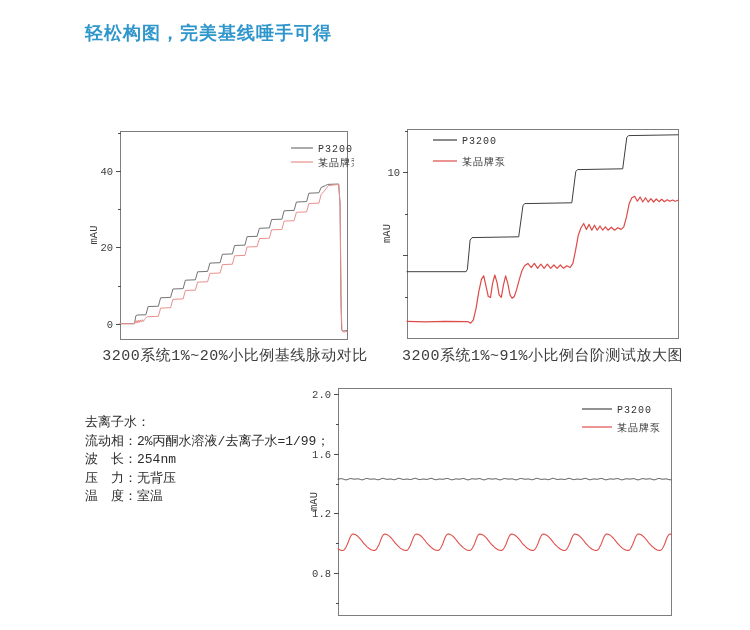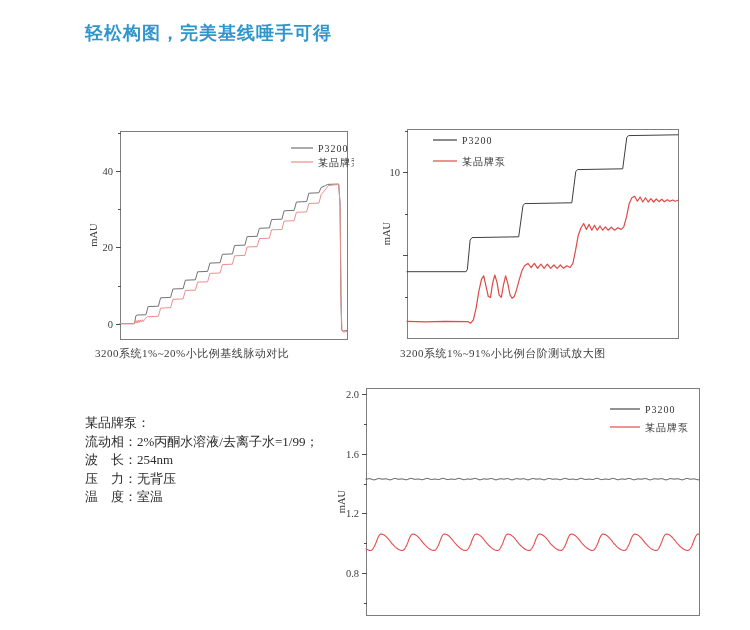--- a/index.html
+++ b/index.html
@@ -1,23 +1,23 @@
 <!DOCTYPE html>
 <html><head>
 <meta charset="utf-8">
 <style>
   html,body{margin:0;padding:0;background:#fff;}
   #page{position:relative;width:714px;height:630px;background:#ffffff;overflow:hidden;
-        font-family:Liberation Serif, serif;color:#262626;}
+        font-family:Liberation Mono, monospace;color:#262626;}
   .abs{position:absolute;}
   #heading{left:85px;top:9px;font-size:18px;font-weight:700;letter-spacing:1px;}
   #intro{left:85px;top:44px;width:628px;font-size:14px;line-height:22.5px;
          text-align:justify;text-indent:2em;color:#1f1f1f;letter-spacing:0.3px;}
   .chart{background:transparent;}
-  .caption{font-size:11px;color:#3c3c3c;text-align:left;letter-spacing:0.5px;}
+  .caption{font-size:15px;color:#3c3c3c;text-align:center;letter-spacing:0.5px;}
   #caption-left{left:95px;top:346px;width:280px;}
   #caption-right{left:400px;top:346px;width:285px;}
   #conditions{left:85px;top:414px;font-size:13px;line-height:18.5px;color:#2b2b2b;}
   #conditions div{white-space:pre;}
 </style>
 </head>
 <body>
 
 <div id="page">
 
@@ -59,28 +59,28 @@
         <text x="82" y="17.5" font-size="10px" fill="#333" letter-spacing="1px">P3200</text>
         <line x1="53" x2="77" y1="35" y2="35" stroke="#dd4b47" stroke-width="1.2"></line>
         <text x="82" y="38.5" font-size="10px" fill="#333" letter-spacing="1px">某品牌泵</text>
       </svg></div>
 
   <div id="caption-left" class="abs caption">3200系统1%~20%小比例基线脉动对比</div>
 
   <div id="caption-right" class="abs caption">3200系统1%~91%小比例台阶测试放大图</div>
 
   <div id="conditions" class="abs">
-    <div>某品牌泵：</div>
+    <div>去离子水：</div>
     <div>流动相：2%丙酮水溶液/去离子水=1/99；</div>
     <div>波　长：254nm</div>
     <div>压　力：无背压</div>
     <div>温　度：室温</div>
   </div>
 
-  <div class="abs chart" style="left:305px;top:385px;width:373px;height:233px;margin-left:28px;"><svg width="373" height="233">
+  <div class="abs chart" style="left:305px;top:385px;width:373px;height:233px;"><svg width="373" height="233">
         <rect x="33.5" y="3.5" width="333" height="227" fill="none" stroke="#7d7d7d" stroke-width="1" shape-rendering="crispEdges"></rect>
         <line x1="33.5" x2="29" y1="9.5" y2="9.5" stroke="#4d4d4d" stroke-width="1" shape-rendering="crispEdges"></line>
         <text x="26" y="13" text-anchor="end" font-size="10.5px" fill="#3d3d3d">2.0</text>
         <line x1="33.5" x2="29" y1="69.5" y2="69.5" stroke="#4d4d4d" stroke-width="1" shape-rendering="crispEdges"></line>
         <text x="26" y="73" text-anchor="end" font-size="10.5px" fill="#3d3d3d">1.6</text>
         <line x1="33.5" x2="29" y1="128.5" y2="128.5" stroke="#4d4d4d" stroke-width="1" shape-rendering="crispEdges"></line>
         <text x="26" y="132" text-anchor="end" font-size="10.5px" fill="#3d3d3d">1.2</text>
         <line x1="33.5" x2="29" y1="188.5" y2="188.5" stroke="#4d4d4d" stroke-width="1" shape-rendering="crispEdges"></line>
         <text x="26" y="192" text-anchor="end" font-size="10.5px" fill="#3d3d3d">0.8</text>
         <line x1="33.5" x2="30.5" y1="39.5" y2="39.5" stroke="#4d4d4d" stroke-width="1" shape-rendering="crispEdges"></line>

